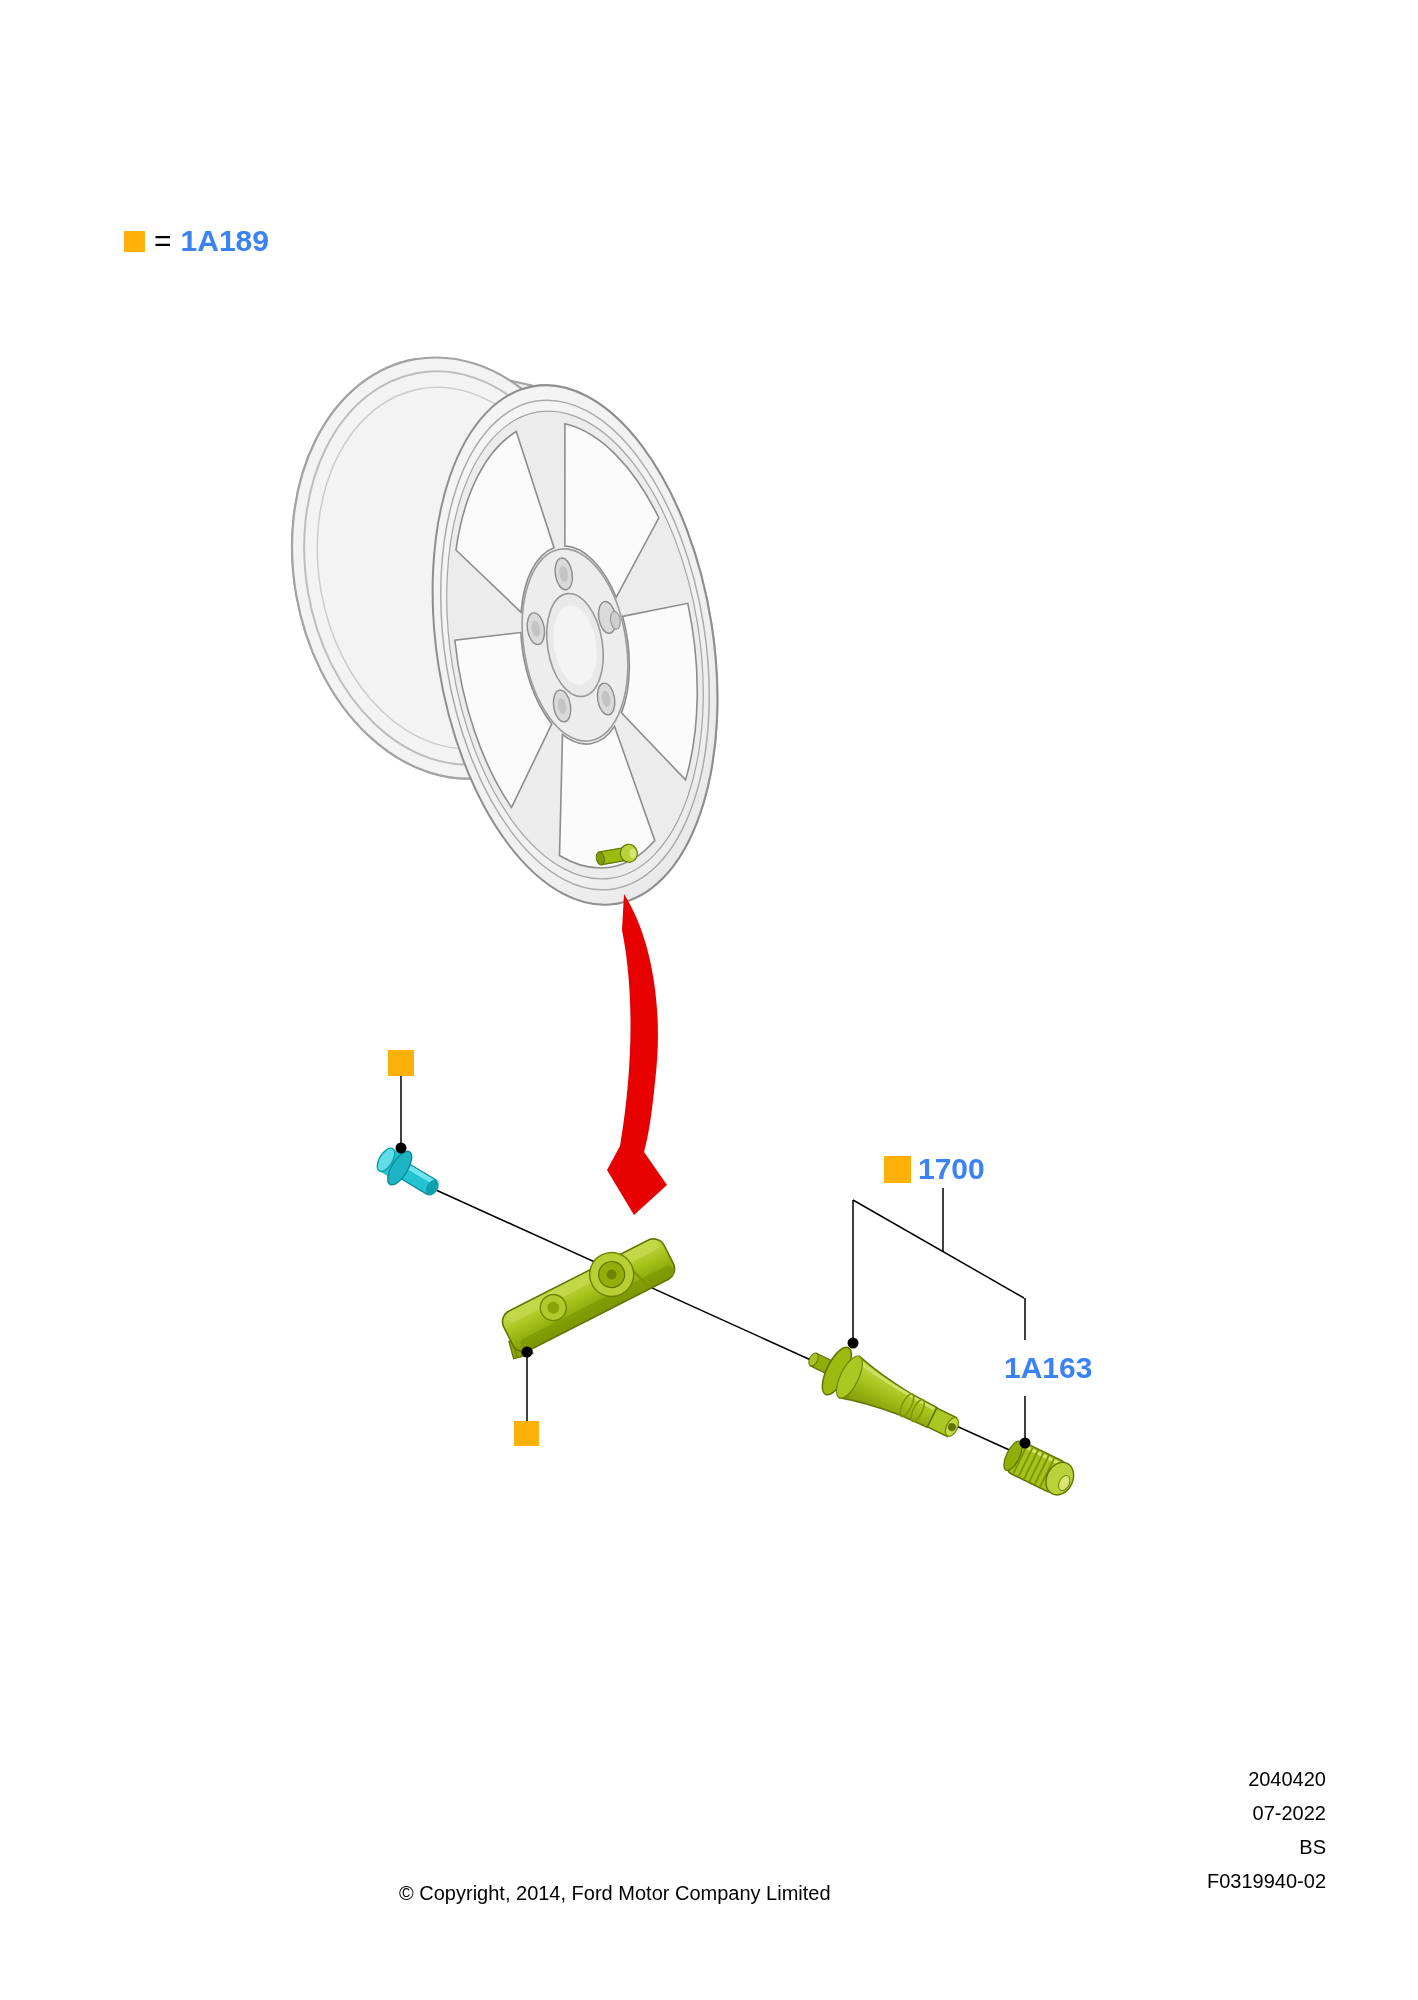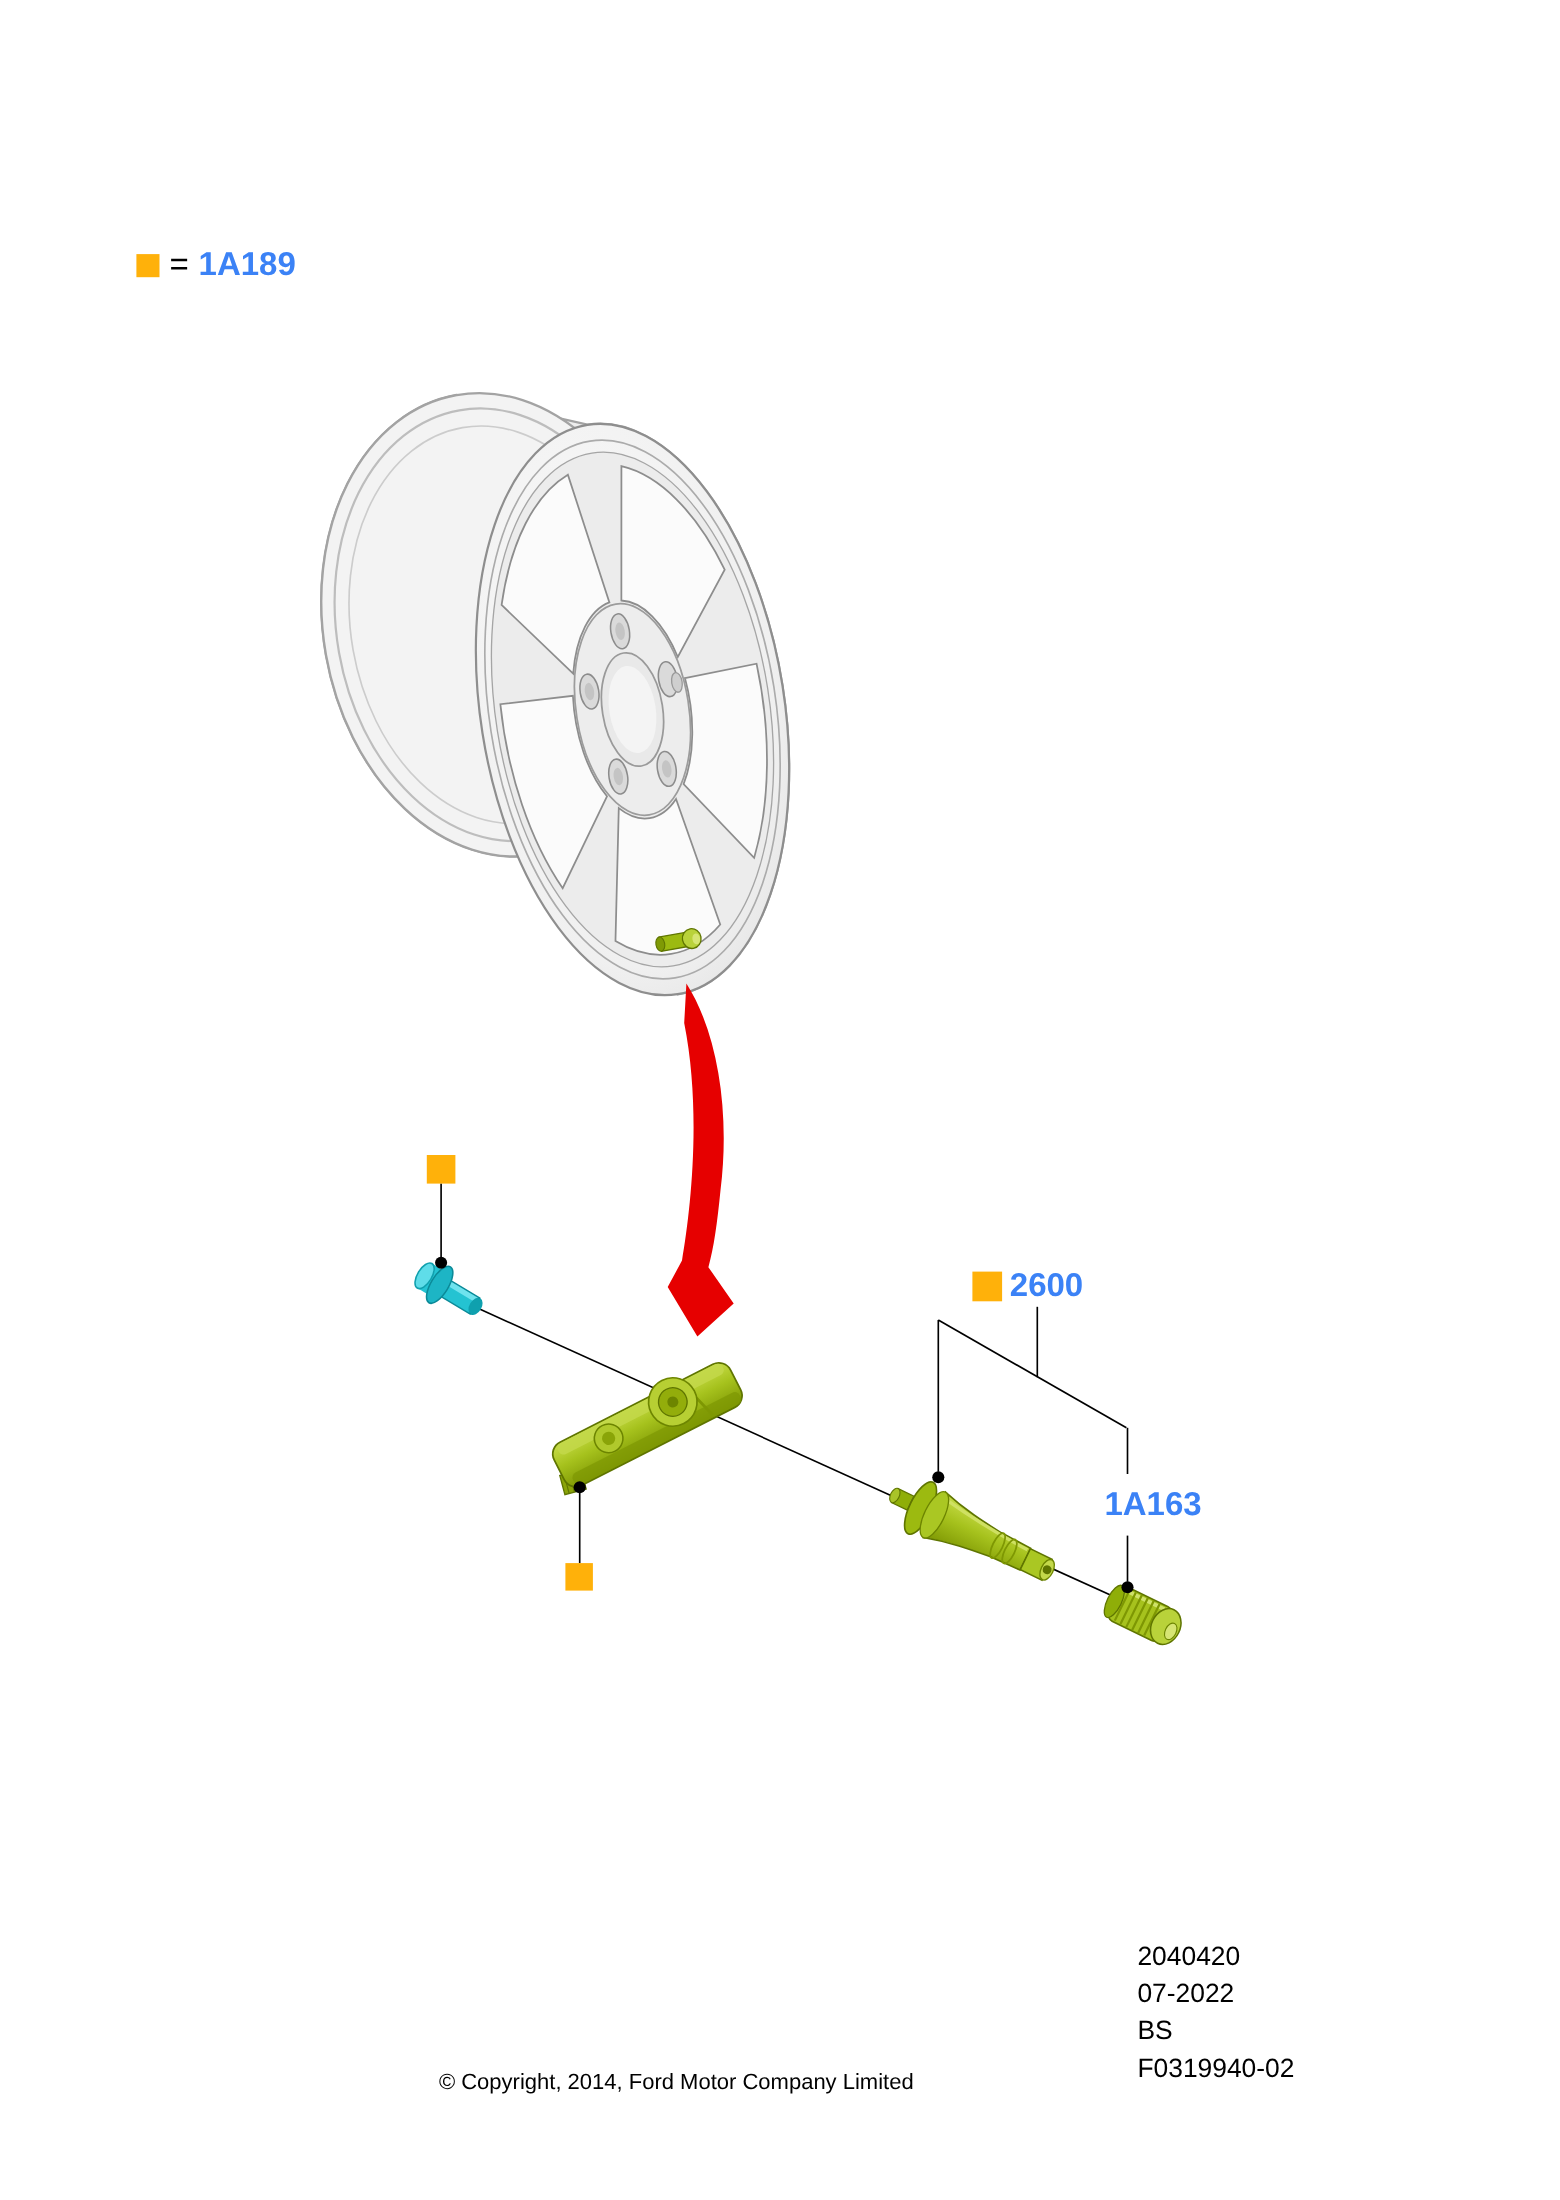--- a/index.html
+++ b/index.html
@@ -13,22 +13,22 @@
   .code{color:#3b82f6;font-weight:bold;font-size:30px;line-height:1;white-space:nowrap;}
   .eq{color:#000;font-size:30px;line-height:1;font-weight:400;}
   .legend{left:124px;top:226px;display:flex;align-items:center;gap:9px;}
   .legend .sq{width:21px;height:21px;}
   .label1700{left:884px;top:1154px;display:flex;align-items:center;gap:7px;}
   .label1700 .sq{width:27px;height:27px;}
   .label1a163{left:1004px;top:1353px;}
   .marker-a{left:388px;top:1050px;width:26px;height:26px;}
   .marker-b{left:514px;top:1421px;width:25px;height:25px;}
   .doc-block{
-    left:1034px;top:1762px;width:200px;text-align:left;
-    font-size:24px;line-height:34px;color:#000;
+    left:1126px;top:1762px;width:200px;text-align:right;
+    font-size:20px;line-height:34px;color:#000;
   }
   .copyright{left:399px;top:1882px;font-size:20px;color:#000;white-space:nowrap;}
 </style>
 </head>
 <body>
 
 <svg id="art" viewBox="0 0 1418 2000" xmlns="http://www.w3.org/2000/svg">
   <defs>
     <radialGradient id="gFace" cx="42%" cy="38%" r="75%">
       <stop offset="0%" stop-color="#fafafa"></stop>
@@ -172,21 +172,21 @@
   <span class="sq"></span>
   <span class="eq">=</span>
   <span class="code">1A189</span>
 </div>
 
 <span class="abs sq marker-a"></span>
 <span class="abs sq marker-b"></span>
 
 <div class="abs label1700">
   <span class="sq"></span>
-  <span class="code">2600</span>
+  <span class="code">1700</span>
 </div>
 
 <div class="abs label1a163">
   <span class="code">1A163</span>
 </div>
 
 <div class="abs doc-block">
   <div>2040420</div>
   <div>07-2022</div>
   <div>BS</div>

